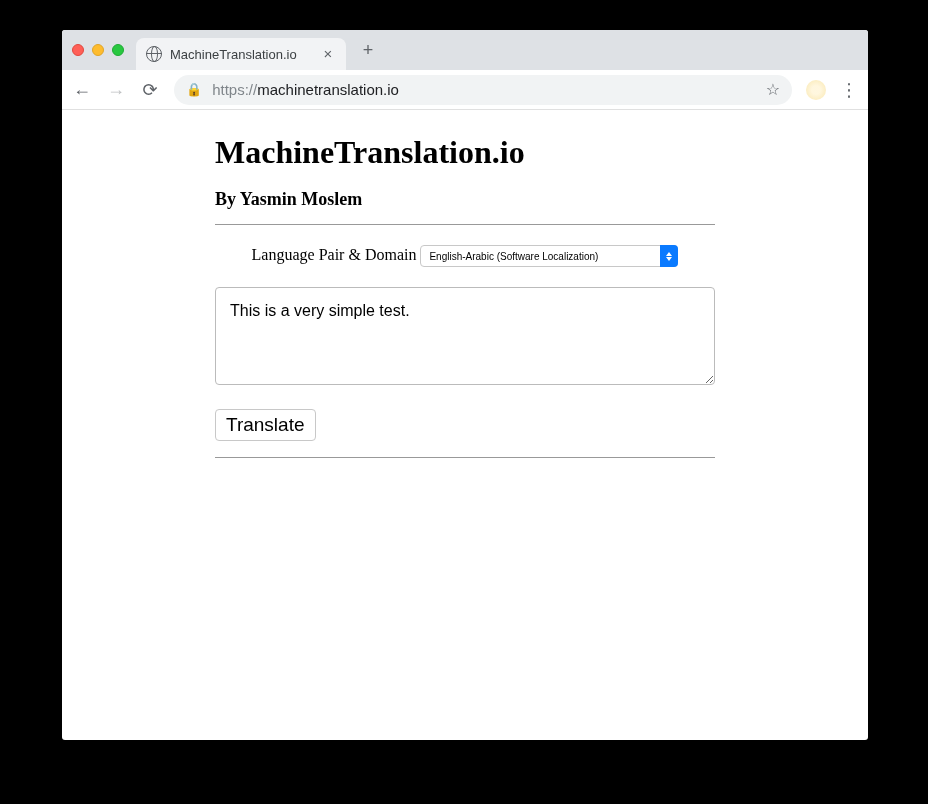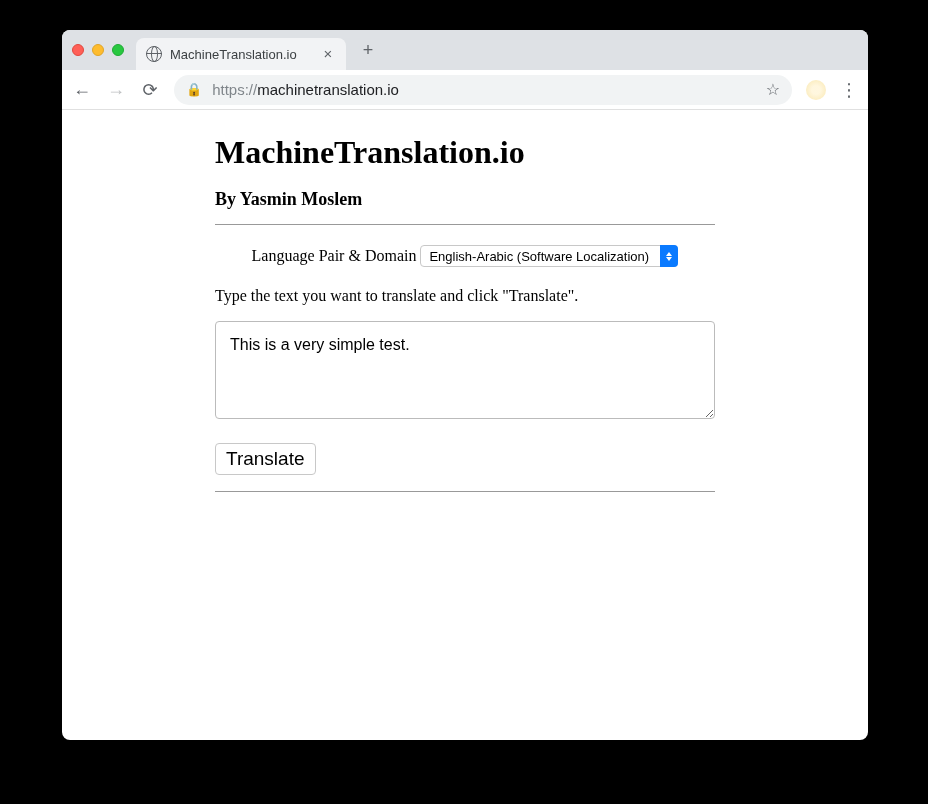--- a/index.html
+++ b/index.html
@@ -10,21 +10,21 @@
       font-family: -apple-system, BlinkMacSystemFont, "Segoe UI", Helvetica, Arial, sans-serif;
       overflow: hidden;
     }
     .browser-window {
       position: absolute;
       left: 62px;
       top: 30px;
       width: 806px;
       height: 710px;
       background: #fff;
-      border-radius: 8px;
+      border-radius: 3px;
       box-shadow: 0 10px 40px rgba(0,0,0,0.5);
       overflow: hidden;
       display: flex;
       flex-direction: column;
     }
     .tab-strip {
       background: #dee1e5;
       height: 40px;
       display: flex;
       align-items: center;
@@ -141,21 +141,21 @@
     }
     .lang-label { }
     .select-wrap {
       display: inline-block;
       position: relative;
     }
     .select-wrap select {
       -webkit-appearance: none;
       appearance: none;
       font-family: -apple-system, sans-serif;
-      font-size: 13px;
+      font-size: 10px;
       padding: 2px 12px 2px 8px;
       border: 1px solid #c8c8c8;
       border-radius: 4px;
       background: #fff;
       height: 22px;
       width: 258px;
     }
     .select-arrow {
       position: absolute;
       right: 0; top: 0;
@@ -251,20 +251,19 @@
       <hr>
       <div class="lang-row">
         <span class="lang-label">Language Pair &amp; Domain</span>
         <span class="select-wrap">
           <select>
             <option>English-Arabic (Software Localization)</option>
           </select>
           <span class="select-arrow"></span>
         </span>
       </div>
-      <p class="instruct">Type the text you want to translate and click "Translate".</p>
       <textarea style="">This is a very simple test.</textarea>
       <button class="translate-btn">Translate</button>
       <hr>
     </div>
   </div>
 
 </div>
 
 </body></html>

